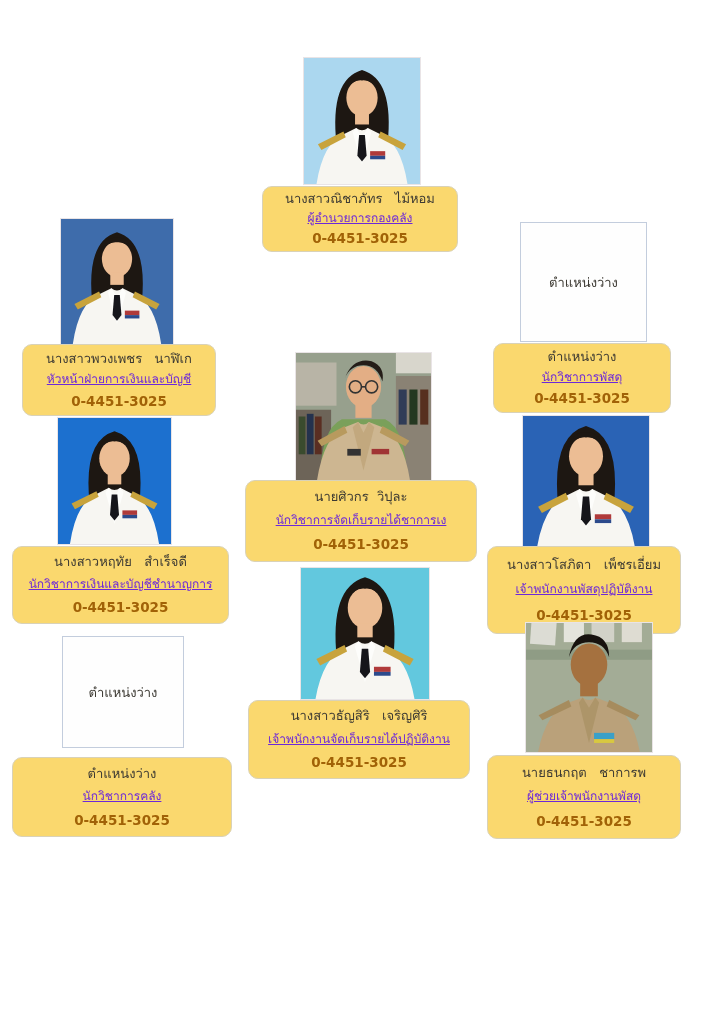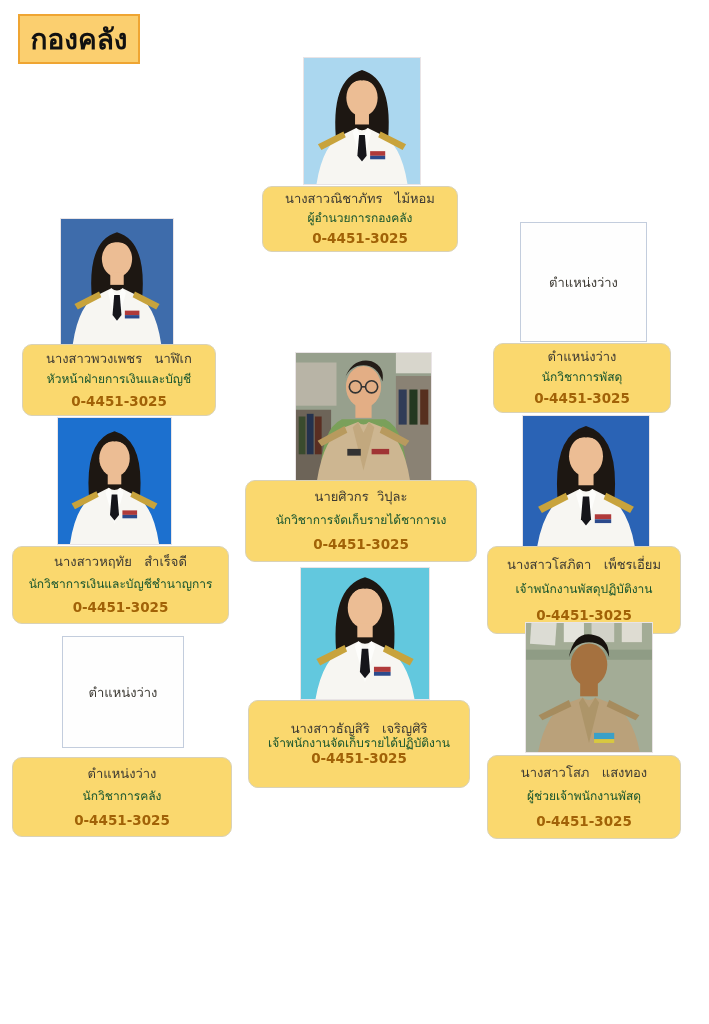--- a/index.html
+++ b/index.html
@@ -18,21 +18,21 @@
   .photo{position:absolute;border:1px solid #e9e4e6;overflow:hidden;background:#cfe3f0;}
   .photo svg{display:block;width:100%;height:100%;}
 
   
   .card{
     position:absolute;background:#fad86e;border:1px solid #d9d2b8;border-radius:10px;
     display:flex;flex-direction:column;justify-content:space-evenly;align-items:center;
     padding:0 4px;box-sizing:border-box;text-align:center;
   }
   .card-name{font-size:13px;color:#3d3a33;white-space:pre-wrap;line-height:1.15;}
-  .card-pos{font-size:12px;color:#14532d;line-height:1.15;}
+  .card-pos{font-size:12px;color:#6d28d9;line-height:1.15;text-decoration:underline;}
   .card-phone{font-size:13.5px;font-weight:bold;color:#a16207;line-height:1.1;}
 
   
   .vacant-box{
     position:absolute;background:#fefefe;border:1px solid #c3cddd;
     display:flex;align-items:center;justify-content:center;
     font-size:13px;color:#3d3a33;
   }
 </style>
 </head>
@@ -50,21 +50,20 @@
     <path d="M47.5,72 L52.5,72 L54,90 L50,95 L46,90 Z" fill="#15151a"></path>
     <path d="M12,80 L34,69 L36,74 L15,85 Z" fill="#c8a33c"></path>
     <path d="M88,80 L66,69 L64,74 L85,85 Z" fill="#c8a33c"></path>
     <rect x="57" y="86" width="13" height="4" fill="#b03a3a"></rect>
     <rect x="57" y="90" width="13" height="3" fill="#2c4a8c"></rect>
   </symbol>
 </svg>
 
 <div class="page">
 
-  <div class="title-box">กองคลัง</div>
 
   <div class="photo" style="left:303px;top:57px;width:116px;height:126px;--photo-bg:#abd7ef;">
     <svg viewBox="0 0 100 120" preserveAspectRatio="xMidYMid slice">
         <use href="#sym-female"></use>
       </svg>
   </div>
   <div class="card" style="left:262px;top:186px;width:196px;height:66px;">
     <div class="card-name">นางสาวณิชาภัทร   ไม้หอม</div>
     <div class="card-pos">ผู้อำนวยการกองคลัง</div>
     <div class="card-phone">0-4451-3025</div>
@@ -131,21 +130,21 @@
     <div class="card-name">นายศิวกร  วิปุละ</div>
     <div class="card-pos">นักวิชาการจัดเก็บรายได้ชาการเง</div>
     <div class="card-phone">0-4451-3025</div>
   </div>
 
   <div class="photo" style="left:300px;top:567px;width:128px;height:131px;--photo-bg:#62c8de;">
     <svg viewBox="0 0 100 120" preserveAspectRatio="xMidYMid slice">
         <use href="#sym-female"></use>
       </svg>
   </div>
-  <div class="card" style="left:248px;top:700px;width:222px;height:88px;justify-content:center;">
+  <div class="card" style="left:248px;top:700px;width:222px;height:79px;">
     <div class="card-name">นางสาวธัญสิริ   เจริญศิริ</div>
     <div class="card-pos">เจ้าพนักงานจัดเก็บรายได้ปฏิบัติงาน</div>
     <div class="card-phone">0-4451-3025</div>
   </div>
 
   <div class="vacant-box" style="left:520px;top:222px;width:125px;height:118px;">ตำแหน่งว่าง</div>
   <div class="card" style="left:493px;top:343px;width:178px;height:70px;">
     <div class="card-name">ตำแหน่งว่าง</div>
     <div class="card-pos">นักวิชาการพัสดุ</div>
     <div class="card-phone">0-4451-3025</div>
@@ -175,18 +174,18 @@
       <rect x="43" y="56" width="14" height="11" fill="#a5713f"></rect>
       <path d="M8,120 Q14,80 34,72 L45,68 Q50,72 55,68 L66,72 Q86,80 92,120 Z" fill="#baa17a"></path>
       <path d="M45,68 L50,76 L55,68 L58,72 L50,104 L42,72 Z" fill="#ad9569"></path>
       <path d="M10,82 L34,70 L36,75 L13,86 Z" fill="#a68c5e"></path>
       <path d="M90,82 L66,70 L64,75 L87,86 Z" fill="#a68c5e"></path>
       <rect x="54" y="96" width="16" height="5" fill="#3aa0c8"></rect>
       <rect x="54" y="101" width="16" height="3" fill="#d8c840"></rect>
     </svg>
   </div>
   <div class="card" style="left:487px;top:755px;width:194px;height:84px;">
-    <div class="card-name">นางสาวโสภ   แสงทอง</div>
+    <div class="card-name">นายธนกฤต   ชาการพ</div>
     <div class="card-pos">ผู้ช่วยเจ้าพนักงานพัสดุ</div>
     <div class="card-phone">0-4451-3025</div>
   </div>
 
 </div>
 
 </body></html>

